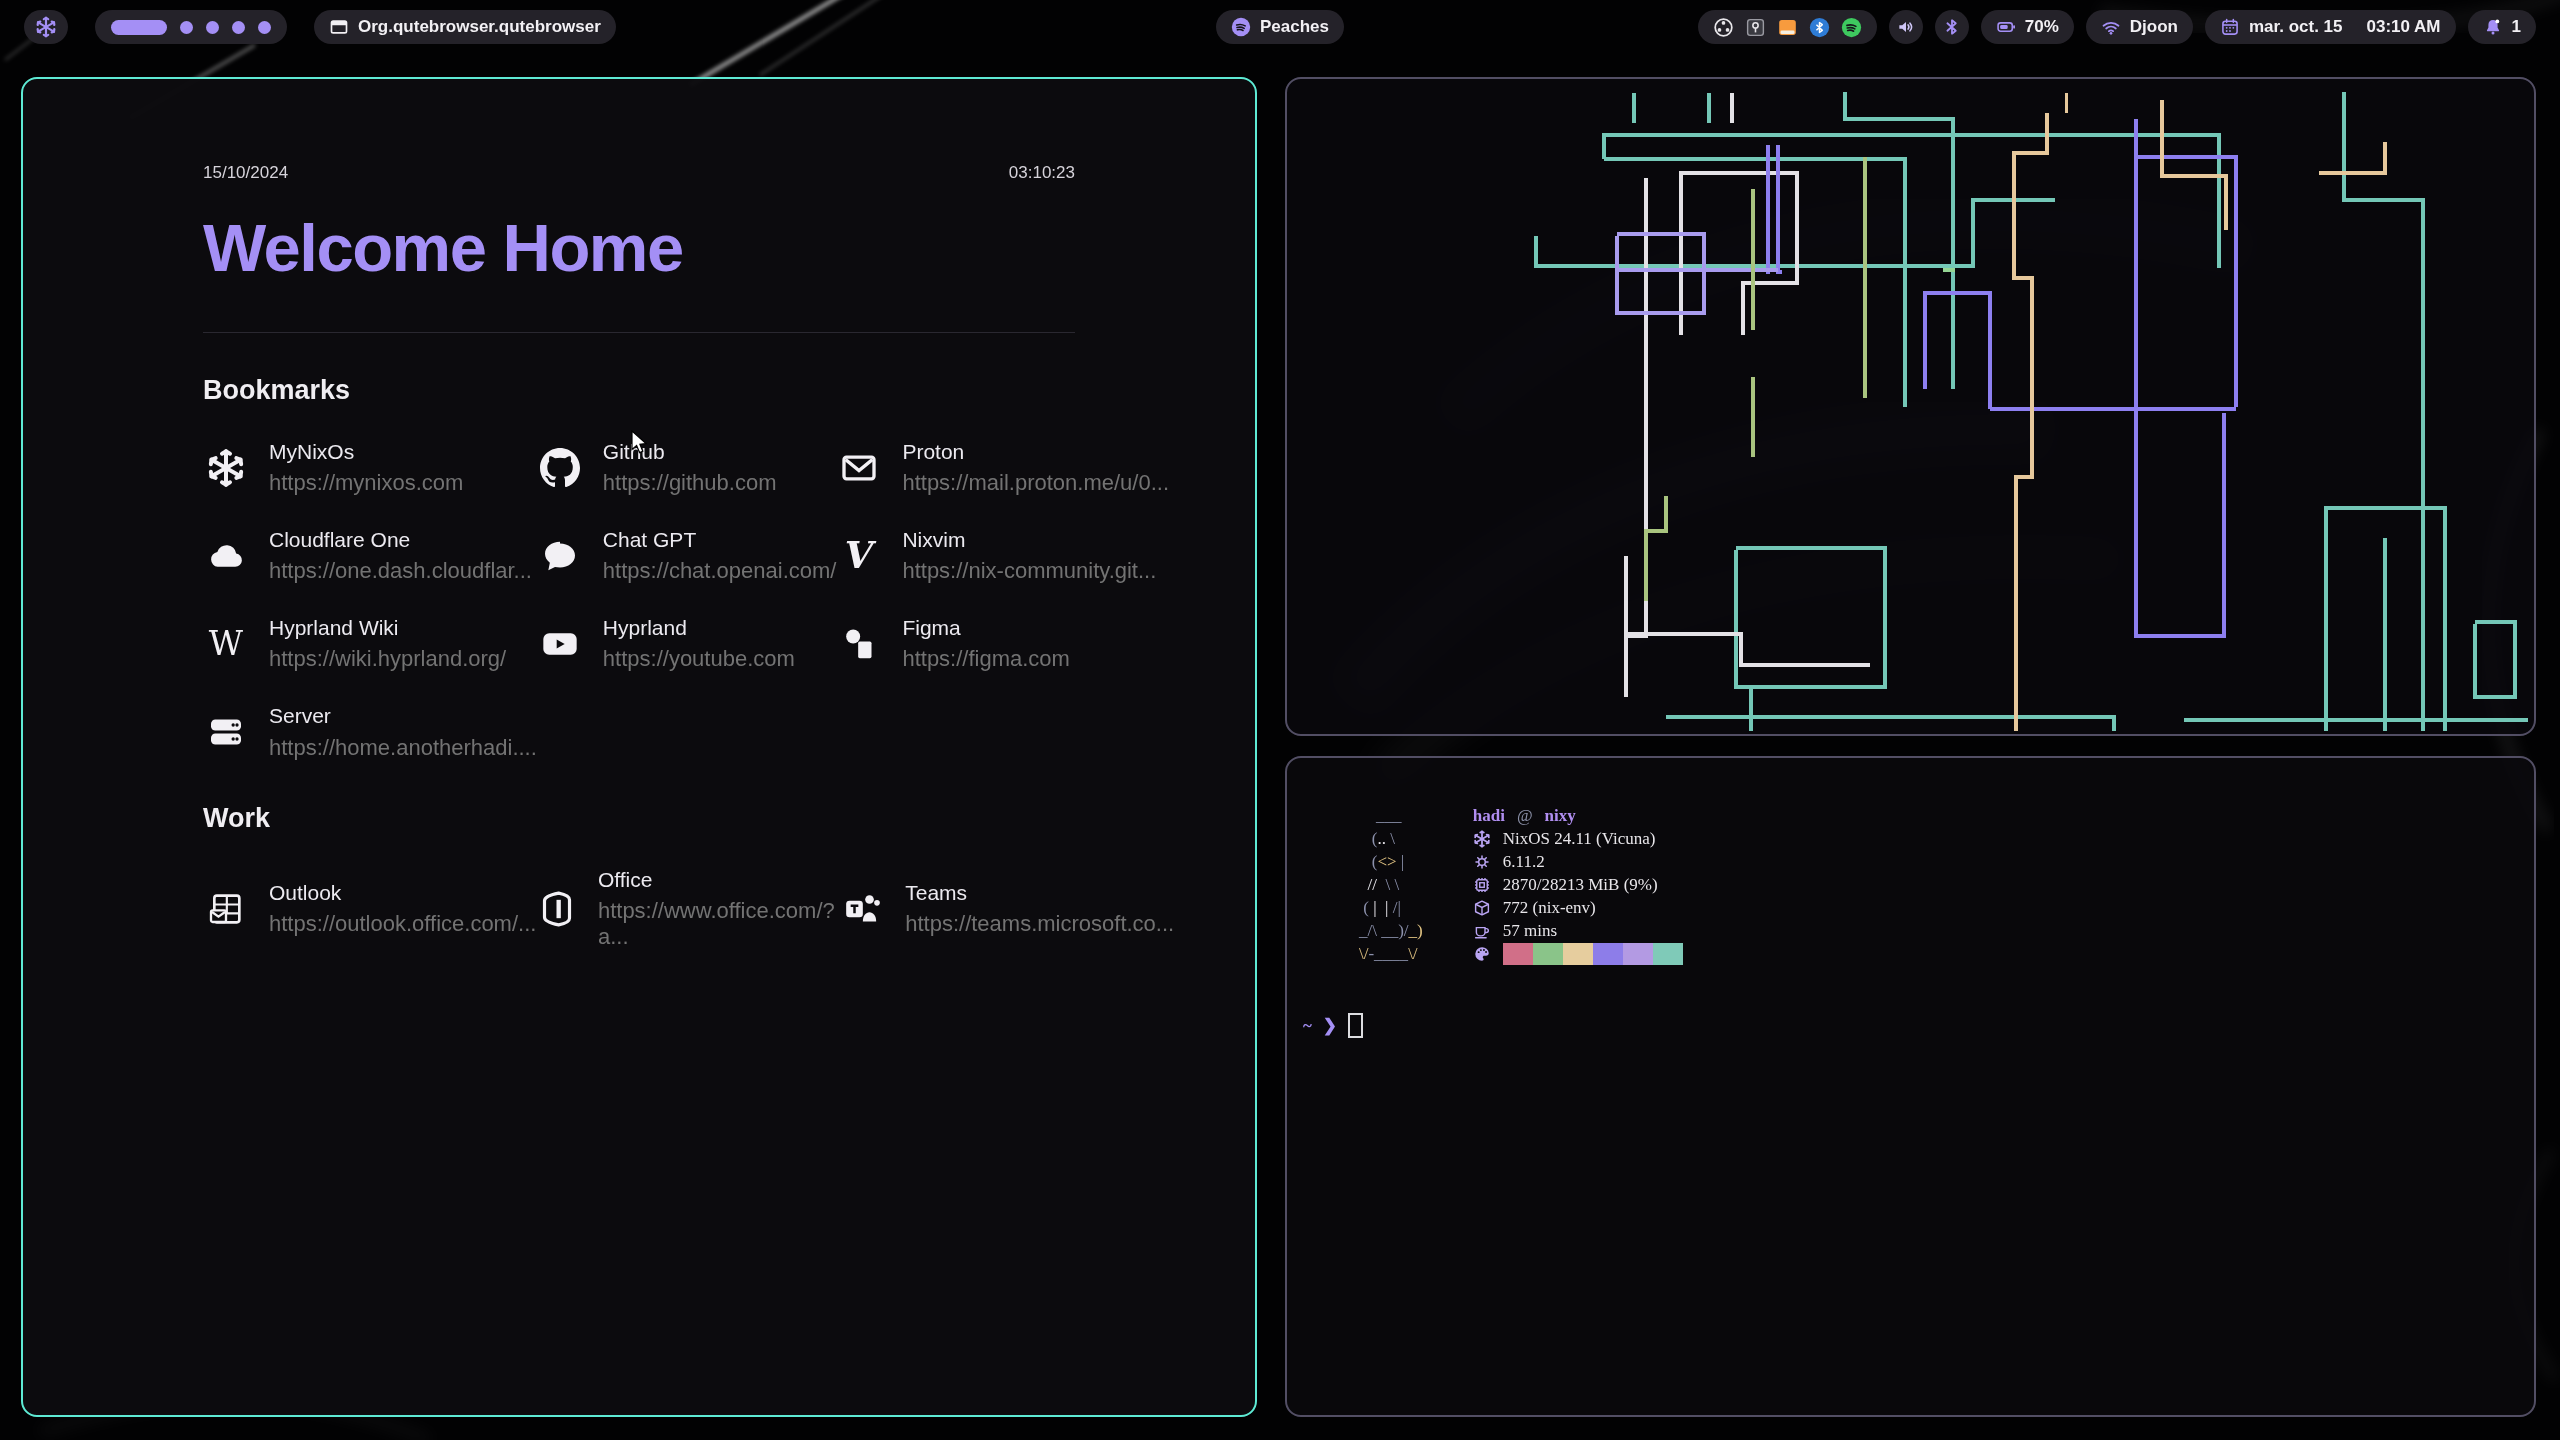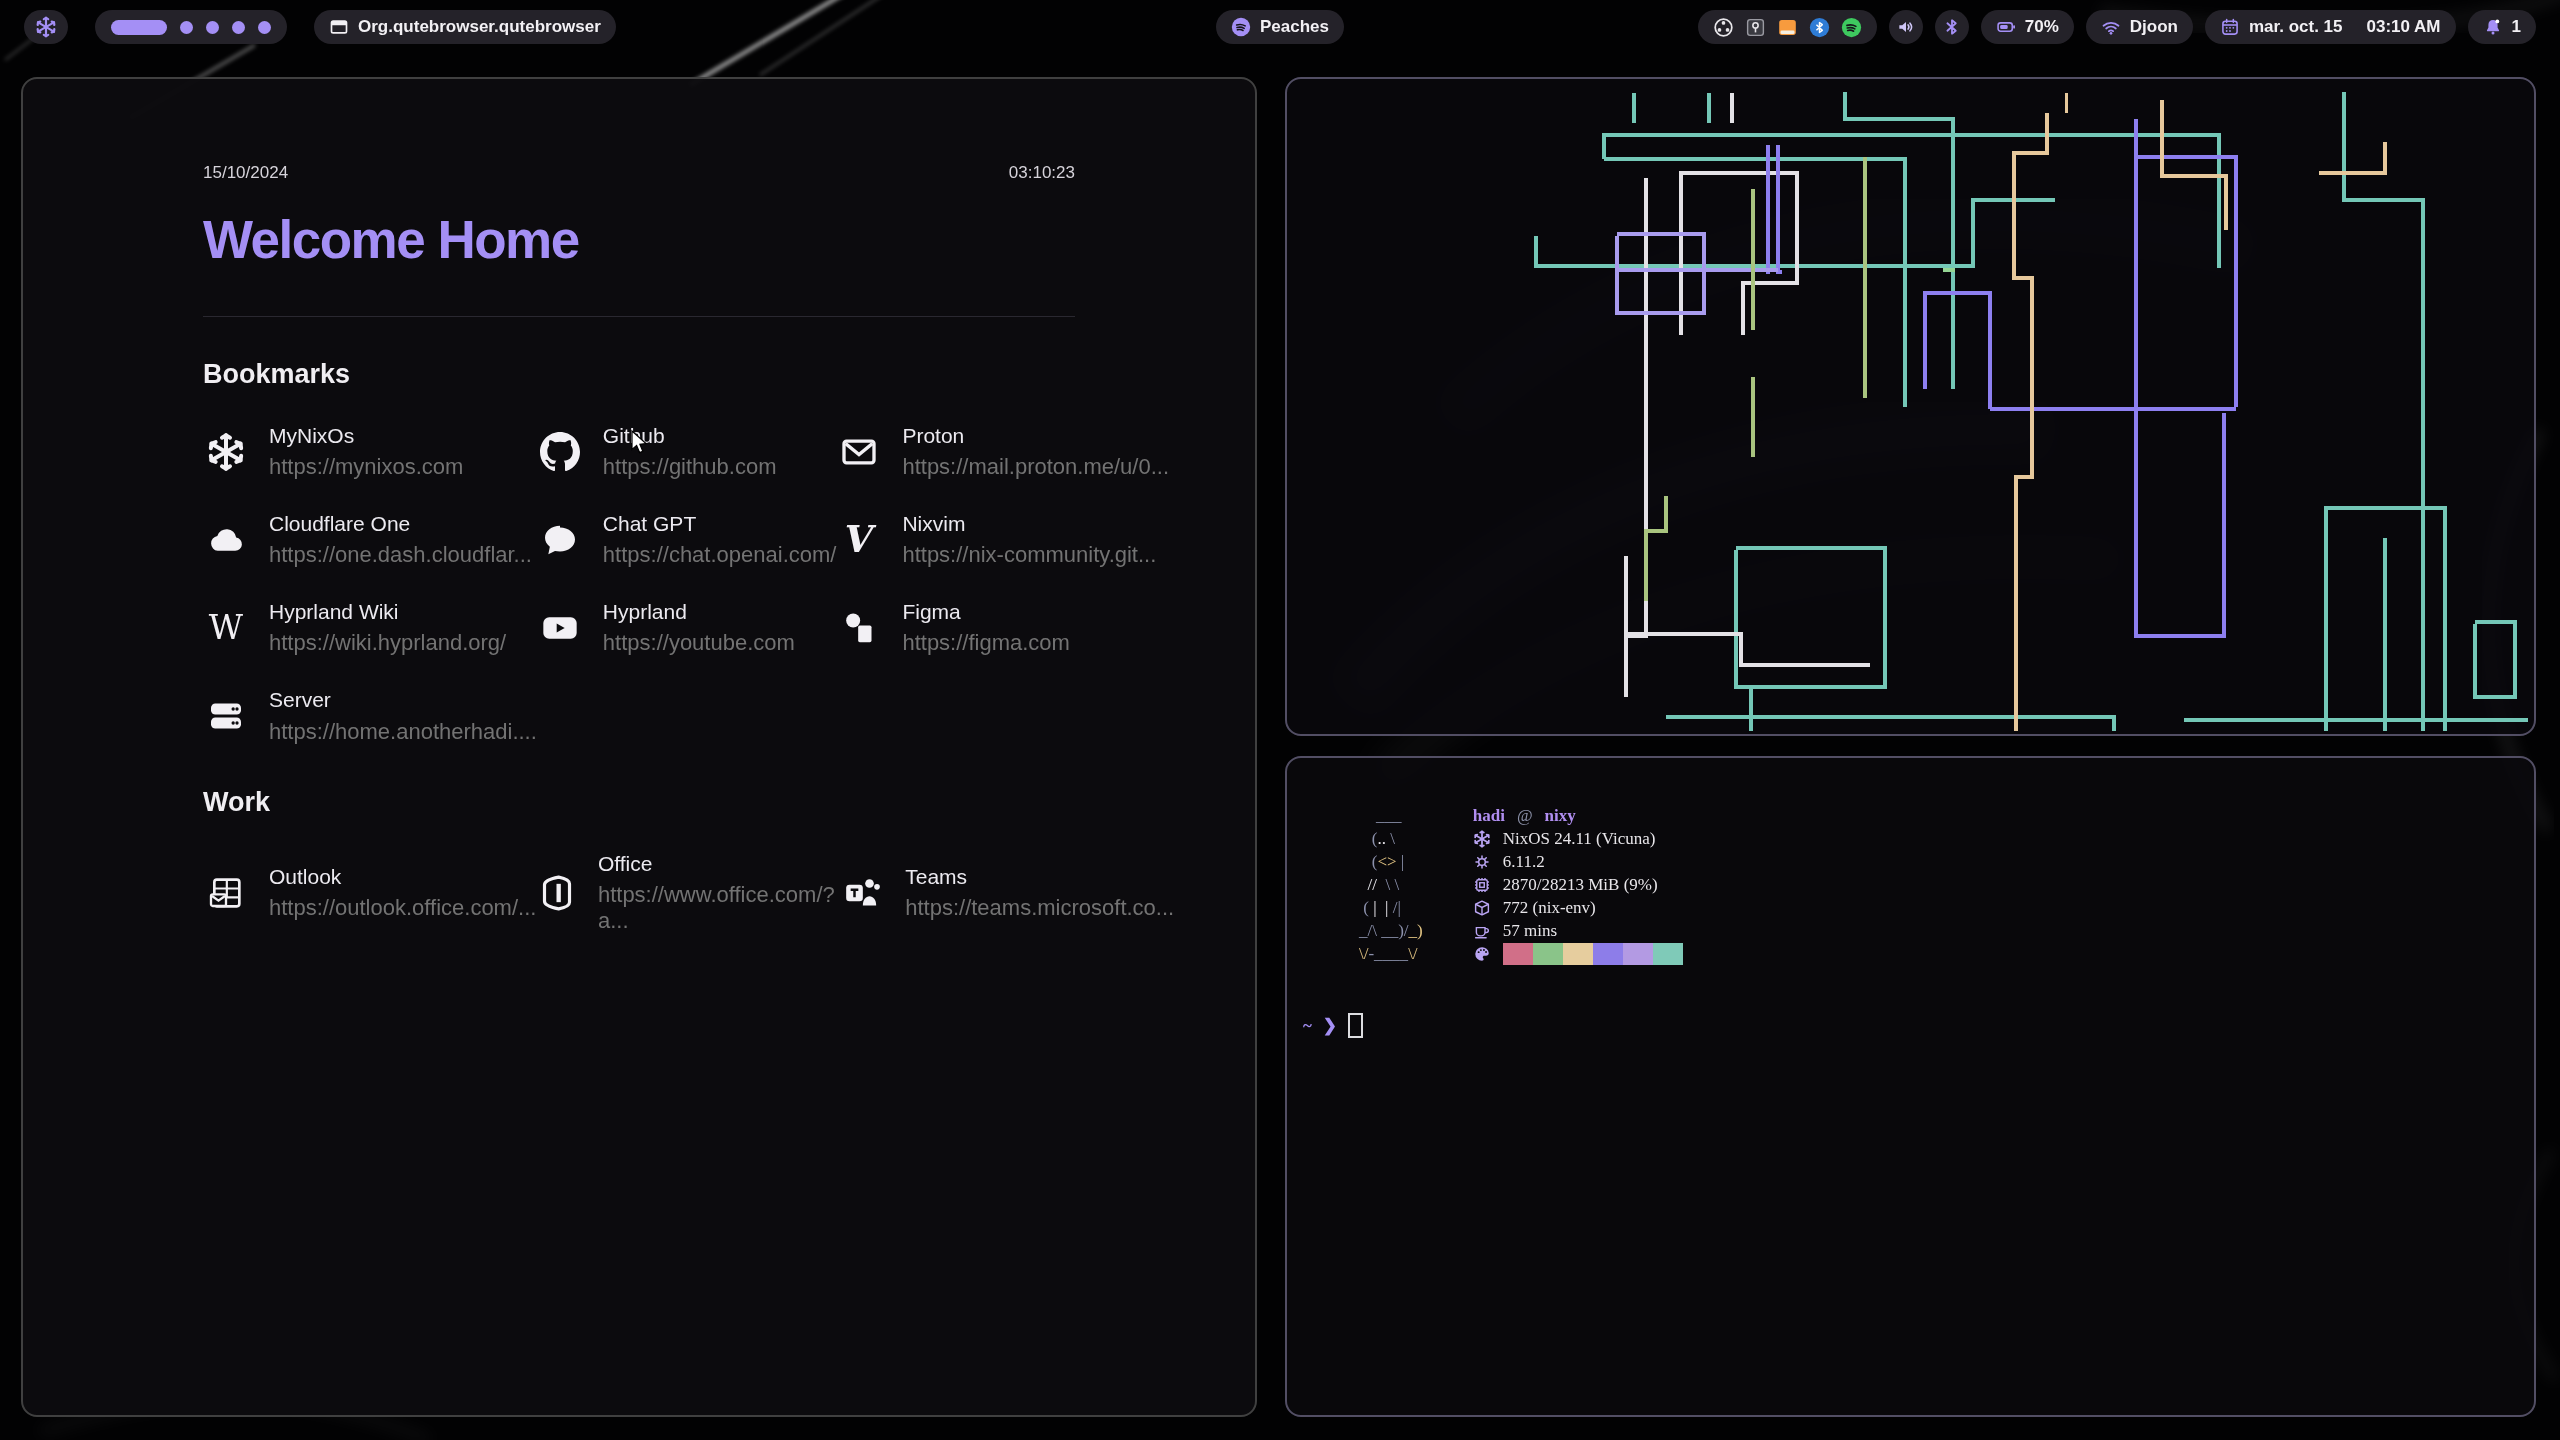--- a/index.html
+++ b/index.html
@@ -25,30 +25,30 @@
   .ws-active{width:56px;height:15px;border-radius:8px;background:#a48ff5;display:inline-block}
   .ws-dot{width:13px;height:13px;border-radius:50%;background:#a48ff5;display:inline-block}
   .accent-ic{color:#a48ff5}
   .lav-ic{color:#cfc6f7}
   .white-ic{color:#f2f0f4}
   .clock-gap{display:inline-block;width:6px}
 
   
   .window{position:absolute;border-radius:16px;box-sizing:border-box;z-index:2}
   .win-start{left:21px;top:77px;width:1236px;height:1340px;
-             background:rgba(12,11,14,0.97);border:2px solid #404040;}
+             background:rgba(12,11,14,0.97);border:2px solid #5eead4;}
   .win-pipes{left:1285px;top:77px;width:1251px;height:659px;
              background:rgba(10,9,13,0.82);border:2px solid #524e64;overflow:hidden;}
   .win-fetch{left:1285px;top:756px;width:1251px;height:661px;
              background:rgba(10,9,13,0.86);border:2px solid #524e64;overflow:hidden;}
 
   
   .start-content{width:872px;margin:84px auto 0;}
   .meta-row{display:flex;justify-content:space-between;font-size:17px;color:#d6d3da;}
-  .page-title{margin:26px 0 0;font-size:53px;font-weight:700;letter-spacing:-1.5px;color:#a48ff5;}
+  .page-title{margin:26px 0 0;font-size:67px;font-weight:700;letter-spacing:-1.5px;color:#a48ff5;}
   .divider{border:none;border-top:1px solid #2a2830;margin:46px 0 0;}
   .section-title{font-size:27px;font-weight:700;color:#f0eef2;margin:42px 0 0;}
   .links-grid{display:grid;grid-template-columns:repeat(3,1fr);row-gap:32px;margin-top:34px;}
   .link-item{display:flex;align-items:center;gap:20px;cursor:pointer;}
   .link-ic{width:46px;height:46px;display:flex;align-items:center;justify-content:center;color:#f2f0f4}
   .link-ic svg{width:40px;height:40px}
   .link-name{font-size:21px;color:#eceaf0;font-weight:500;line-height:1.15}
   .link-url{font-size:22px;color:#737373;margin-top:6px}
 
   

